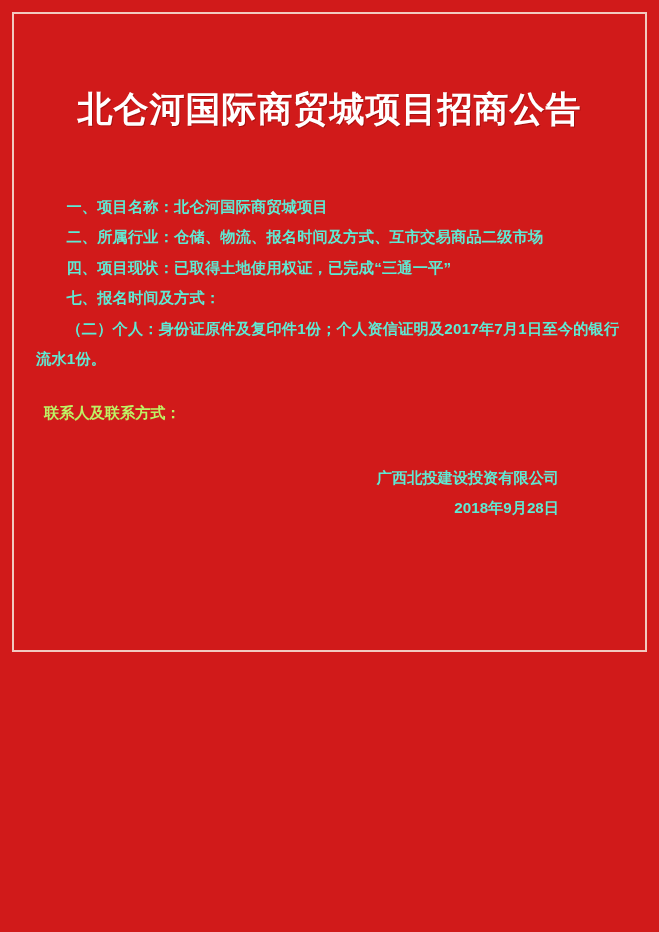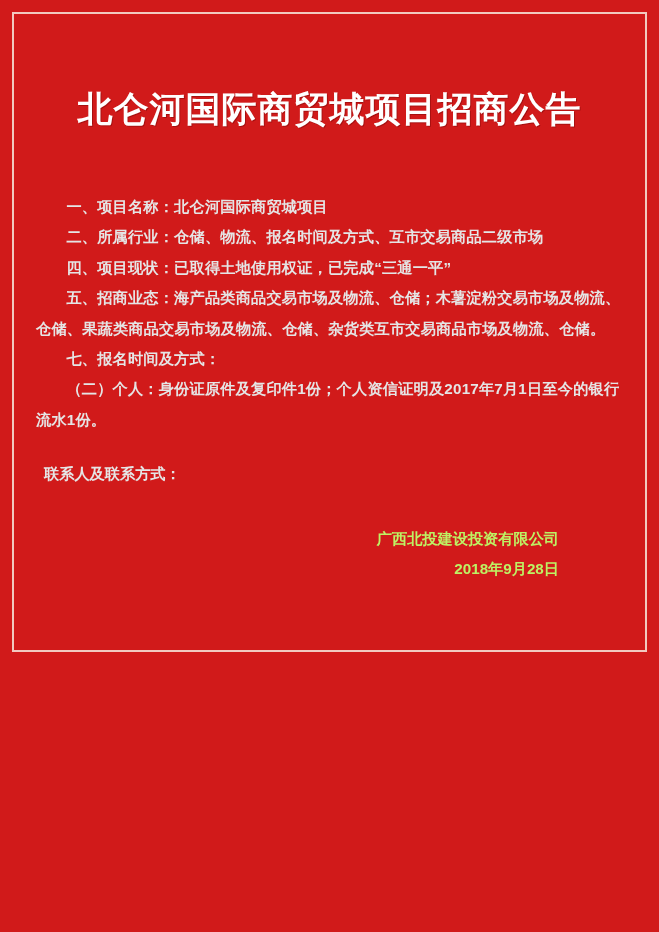--- a/index.html
+++ b/index.html
@@ -39,50 +39,50 @@
     text-align: center;
     color: #ffffff;
     font-size: 35px;
     font-weight: bold;
     letter-spacing: 1px;
     line-height: 1.2;
     margin: 0 0 62px 0;
     text-shadow: 1px 1px 0 rgba(90,0,0,0.35);
   }
   .body-text {
-    color: #e5e5e5;
+    color: #5eead4;
     font-size: 15.2px;
     font-weight: bold;
     line-height: 2.0;
     letter-spacing: 0.2px;
   }
   .para {
     margin: 0;
     text-indent: 2em;
   }
   .spacer-sm {
     height: 14px;
   }
   .contact-block {
-    color: #e5e5e5;
+    color: #bef264;
     font-size: 15.2px;
     font-weight: bold;
     line-height: 2.0;
     padding-left: 8px;
     margin-top: 10px;
   }
   .contact-line {
     margin: 0;
   }
   .contact-line .gap {
     display: inline-block;
     width: 26px;
   }
   .sign-block {
-    color: #bef264;
+    color: #5eead4;
     font-size: 15.2px;
     font-weight: bold;
     line-height: 2.0;
     text-align: right;
     padding-right: 64px;
     margin-top: 34px;
   }
   .sign-line {
     margin: 0;
   }
@@ -95,21 +95,20 @@
   <div class="border-outer"></div>
 
   <div class="content">
 
     <h1 class="title">北仑河国际商贸城项目招商公告</h1>
 
     <div class="body-text">
       <p class="para">一、项目名称：北仑河国际商贸城项目</p>
       <p class="para">二、所属行业：仓储、物流、报名时间及方式、互市交易商品二级市场</p>
       <p class="para">四、项目现状：已取得土地使用权证，已完成“三通一平”</p>
-      <p class="para">五、招商业态：海产品类商品交易市场及物流、仓储；木薯淀粉交易市场及物流、仓储、果蔬类商品交易市场及物流、仓储、杂货类互市交易商品市场及物流、仓储。</p>
       <p class="para">七、报名时间及方式：</p>
       <p class="para">（二）个人：身份证原件及复印件1份；个人资信证明及2017年7月1日至今的银行流水1份。</p>
     </div>
 
     <div class="spacer-sm"></div>
 
     <div class="contact-block">
       <p class="contact-line">联系人及联系方式：</p>
     </div>
 

